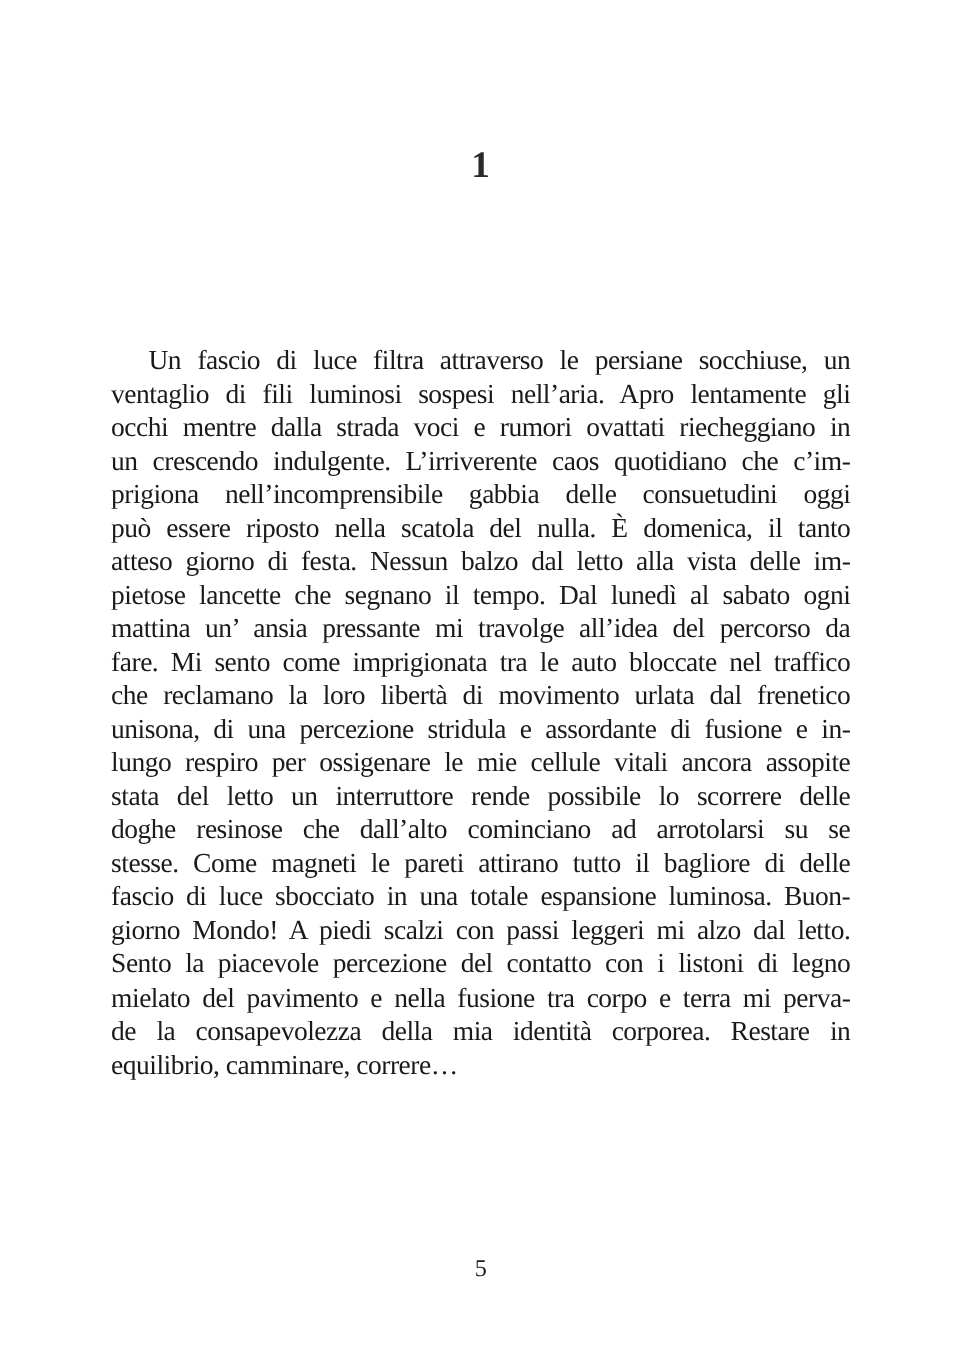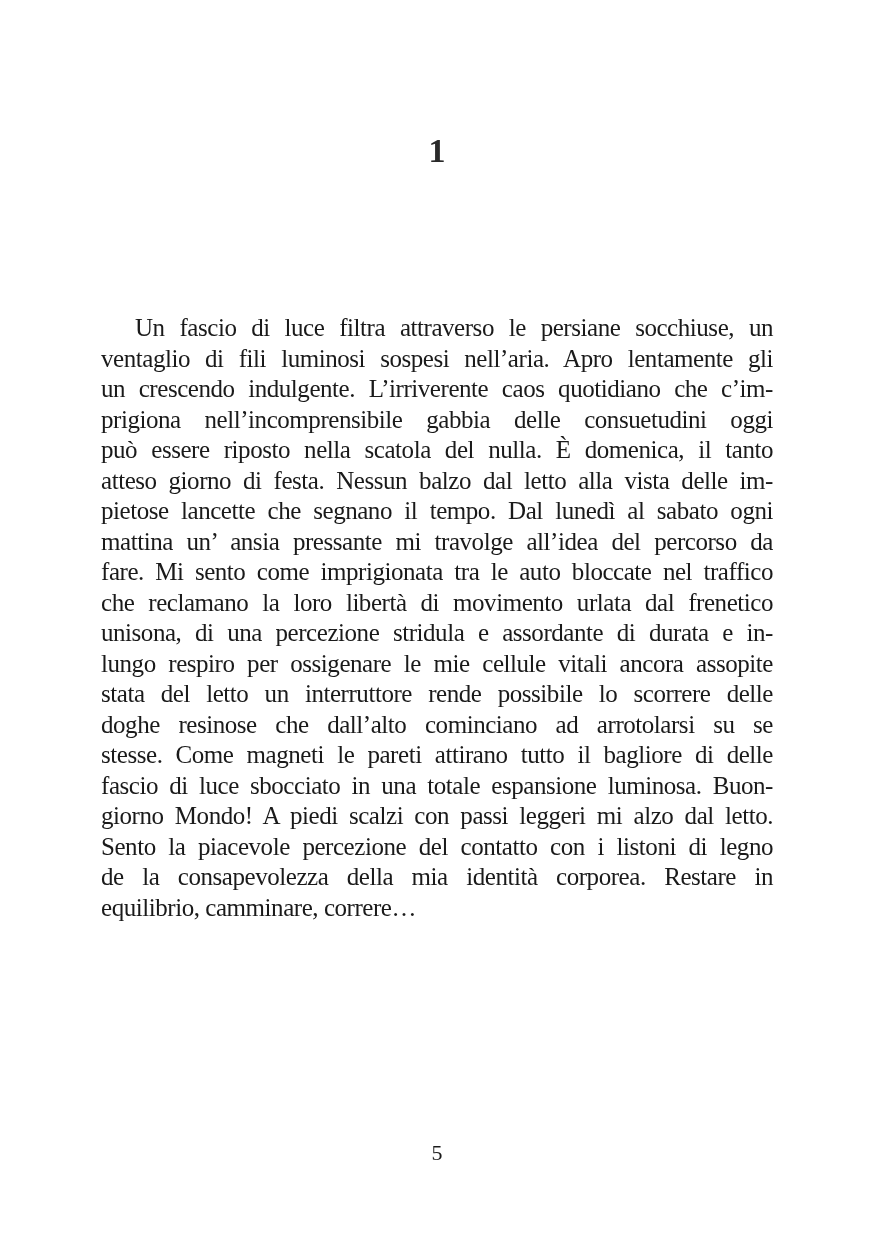--- a/index.html
+++ b/index.html
@@ -16,33 +16,35 @@
                    font-size: 22px; color: #1a1a1a; }
   </style>
 </head>
 <body>
 
 <div class="chapter-number">1</div>
 
 <div class="body-text">
   <div class="line first">Un fascio di luce filtra attraverso le persiane socchiuse, un</div>
   <div class="line">ventaglio di fili luminosi sospesi nell’aria. Apro lentamente gli</div>
+  <div class="line">occhi mentre dalla strada voci e rumori ovattati riecheggiano in</div>
   <div class="line">un crescendo indulgente. L’irriverente caos quotidiano che c’im-</div>
   <div class="line">prigiona nell’incomprensibile gabbia delle consuetudini oggi</div>
   <div class="line">può essere riposto nella scatola del nulla. È domenica, il tanto</div>
   <div class="line">atteso giorno di festa. Nessun balzo dal letto alla vista delle im-</div>
   <div class="line">pietose lancette che segnano il tempo. Dal lunedì al sabato ogni</div>
   <div class="line">mattina un’ ansia pressante mi travolge all’idea del percorso da</div>
   <div class="line">fare. Mi sento come imprigionata tra le auto bloccate nel traffico</div>
   <div class="line">che reclamano la loro libertà di movimento urlata dal frenetico</div>
-  <div class="line">unisona, di una percezione stridula e assordante di durata e in-</div>
+  <div class="line">unisona, di una percezione stridula e assordante di fusione e in-</div>
   <div class="line">lungo respiro per ossigenare le mie cellule vitali ancora assopite</div>
   <div class="line">stata del letto un interruttore rende possibile lo scorrere delle</div>
   <div class="line">doghe resinose che dall’alto cominciano ad arrotolarsi su se</div>
   <div class="line">stesse. Come magneti le pareti attirano tutto il bagliore di delle</div>
   <div class="line">fascio di luce sbocciato in una totale espansione luminosa. Buon-</div>
   <div class="line">giorno Mondo! A piedi scalzi con passi leggeri mi alzo dal letto.</div>
   <div class="line">Sento la piacevole percezione del contatto con i listoni di legno</div>
+  <div class="line">mielato del pavimento e nella fusione tra corpo e terra mi perva-</div>
   <div class="line">de la consapevolezza della mia identità corporea. Restare in</div>
   <div class="line last">equilibrio, camminare, correre…</div>
 </div>
 
 <div class="page-number">5</div>
 
 </body></html>

